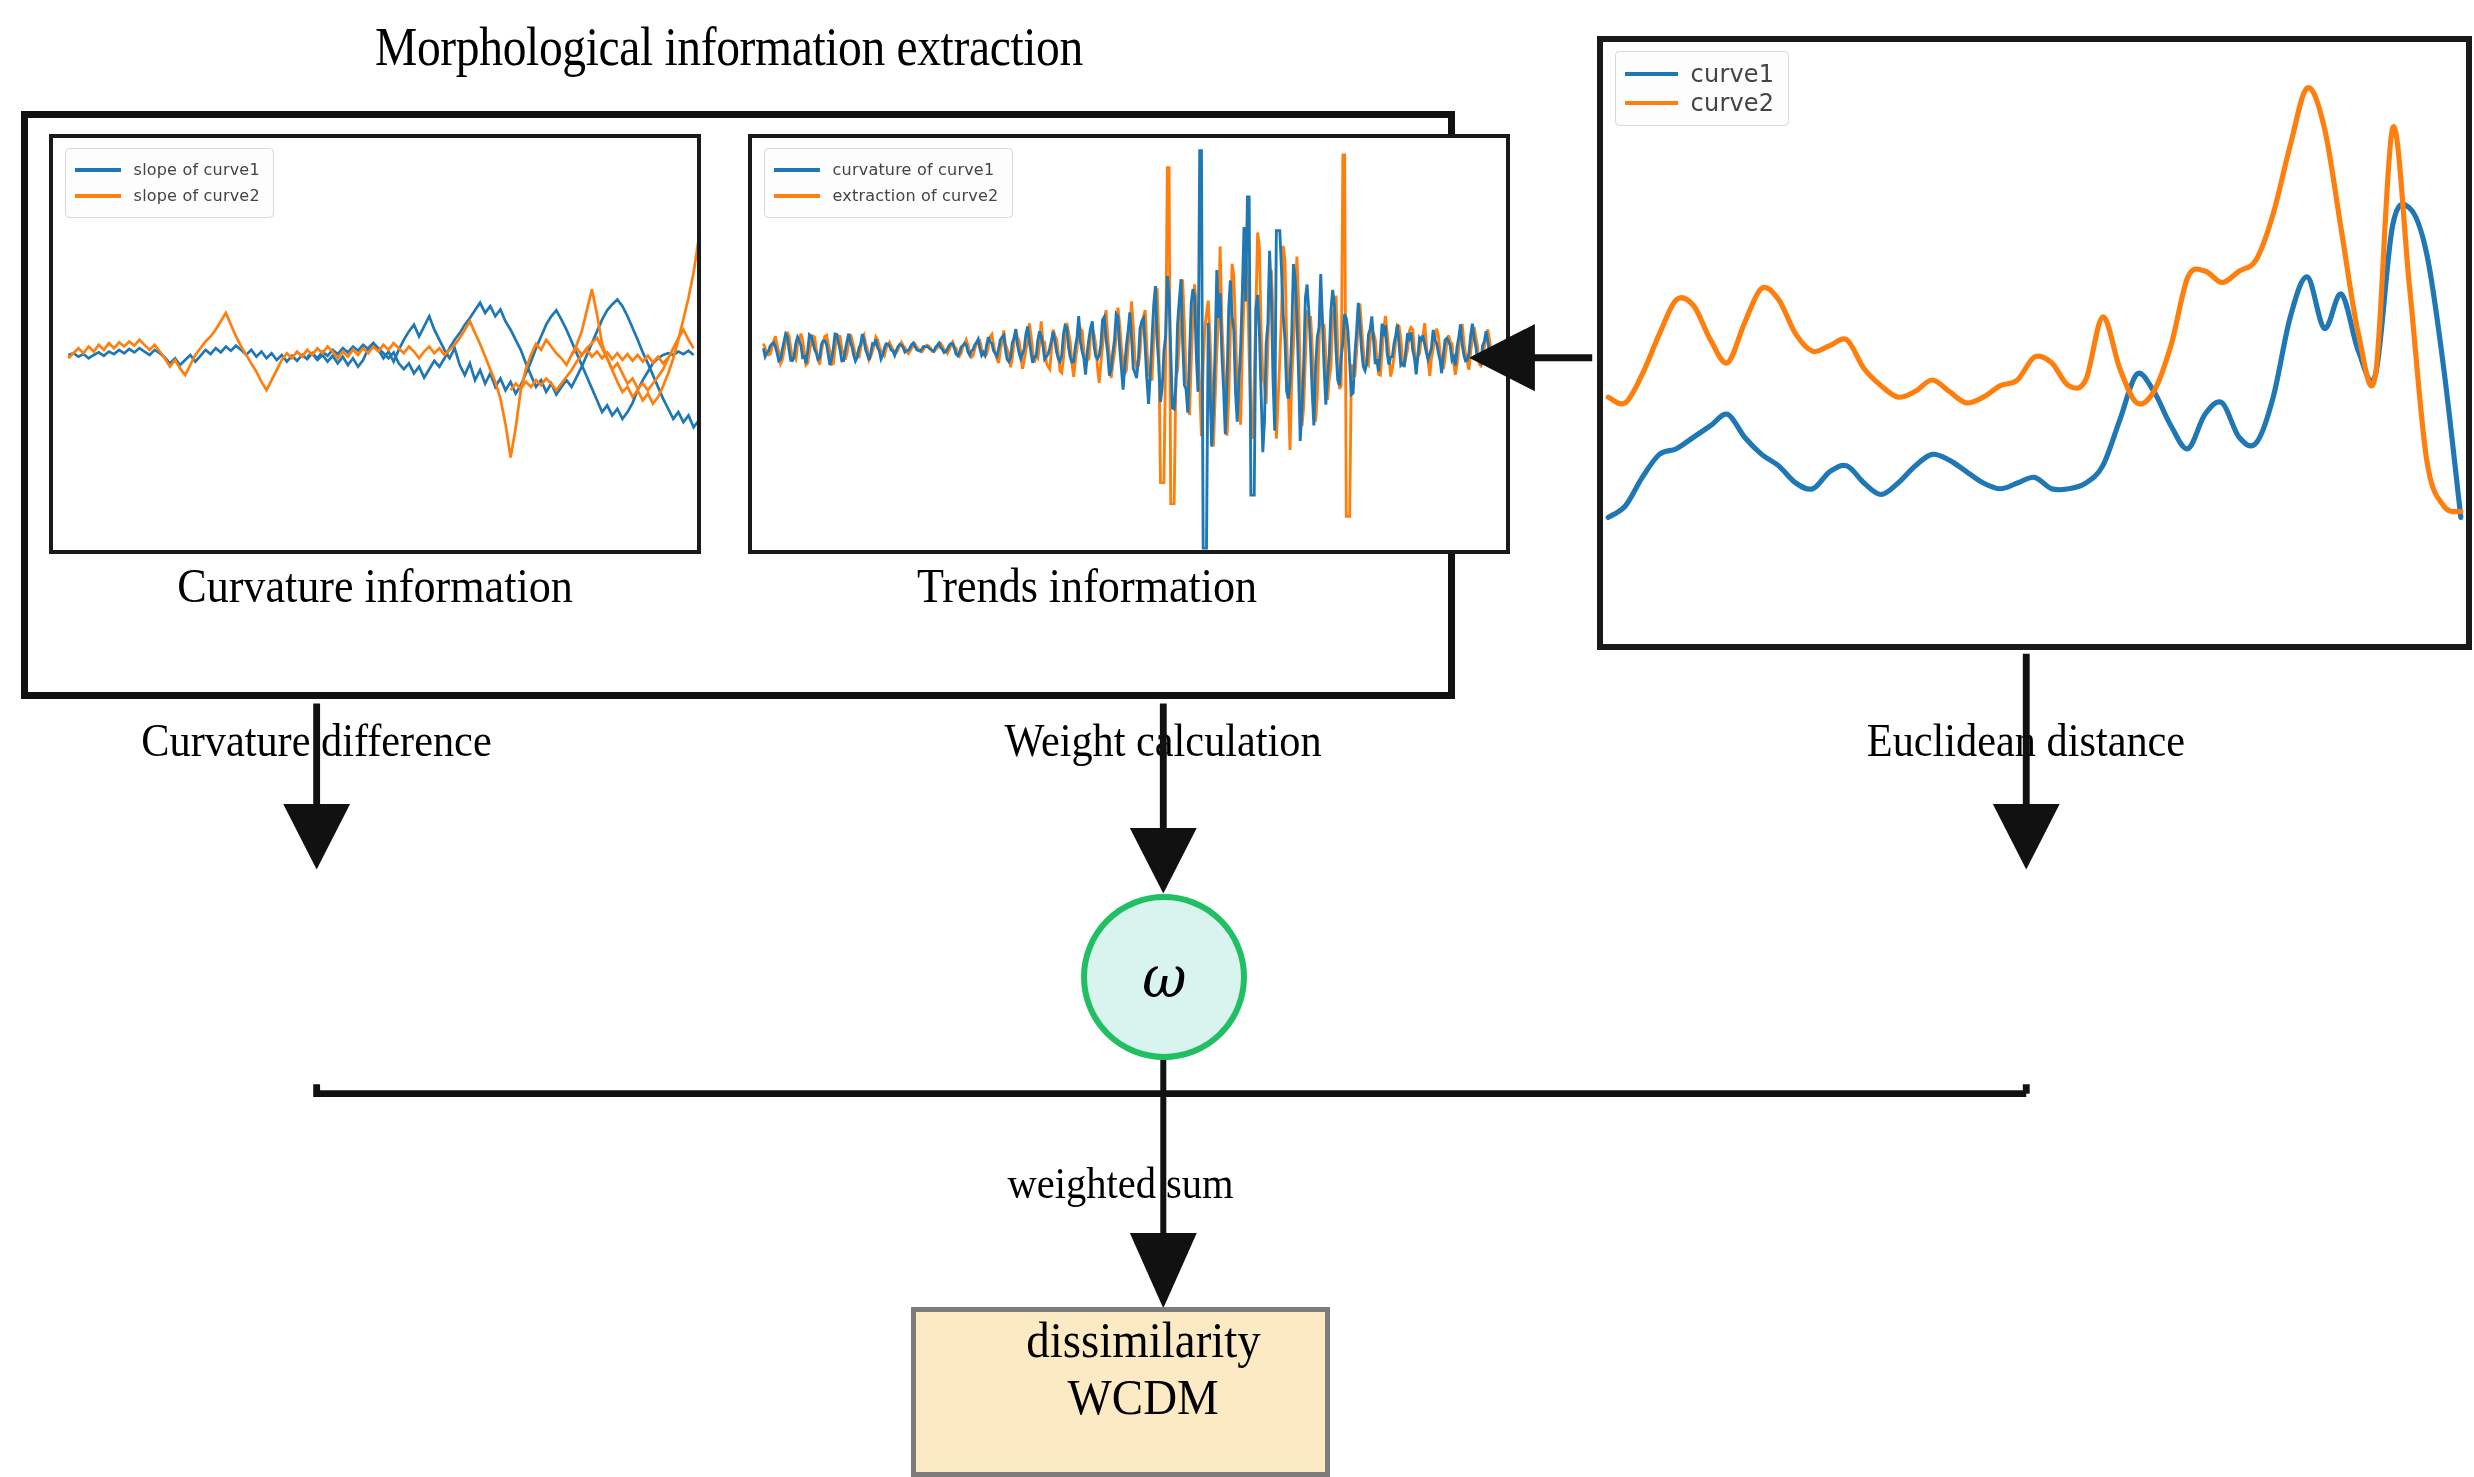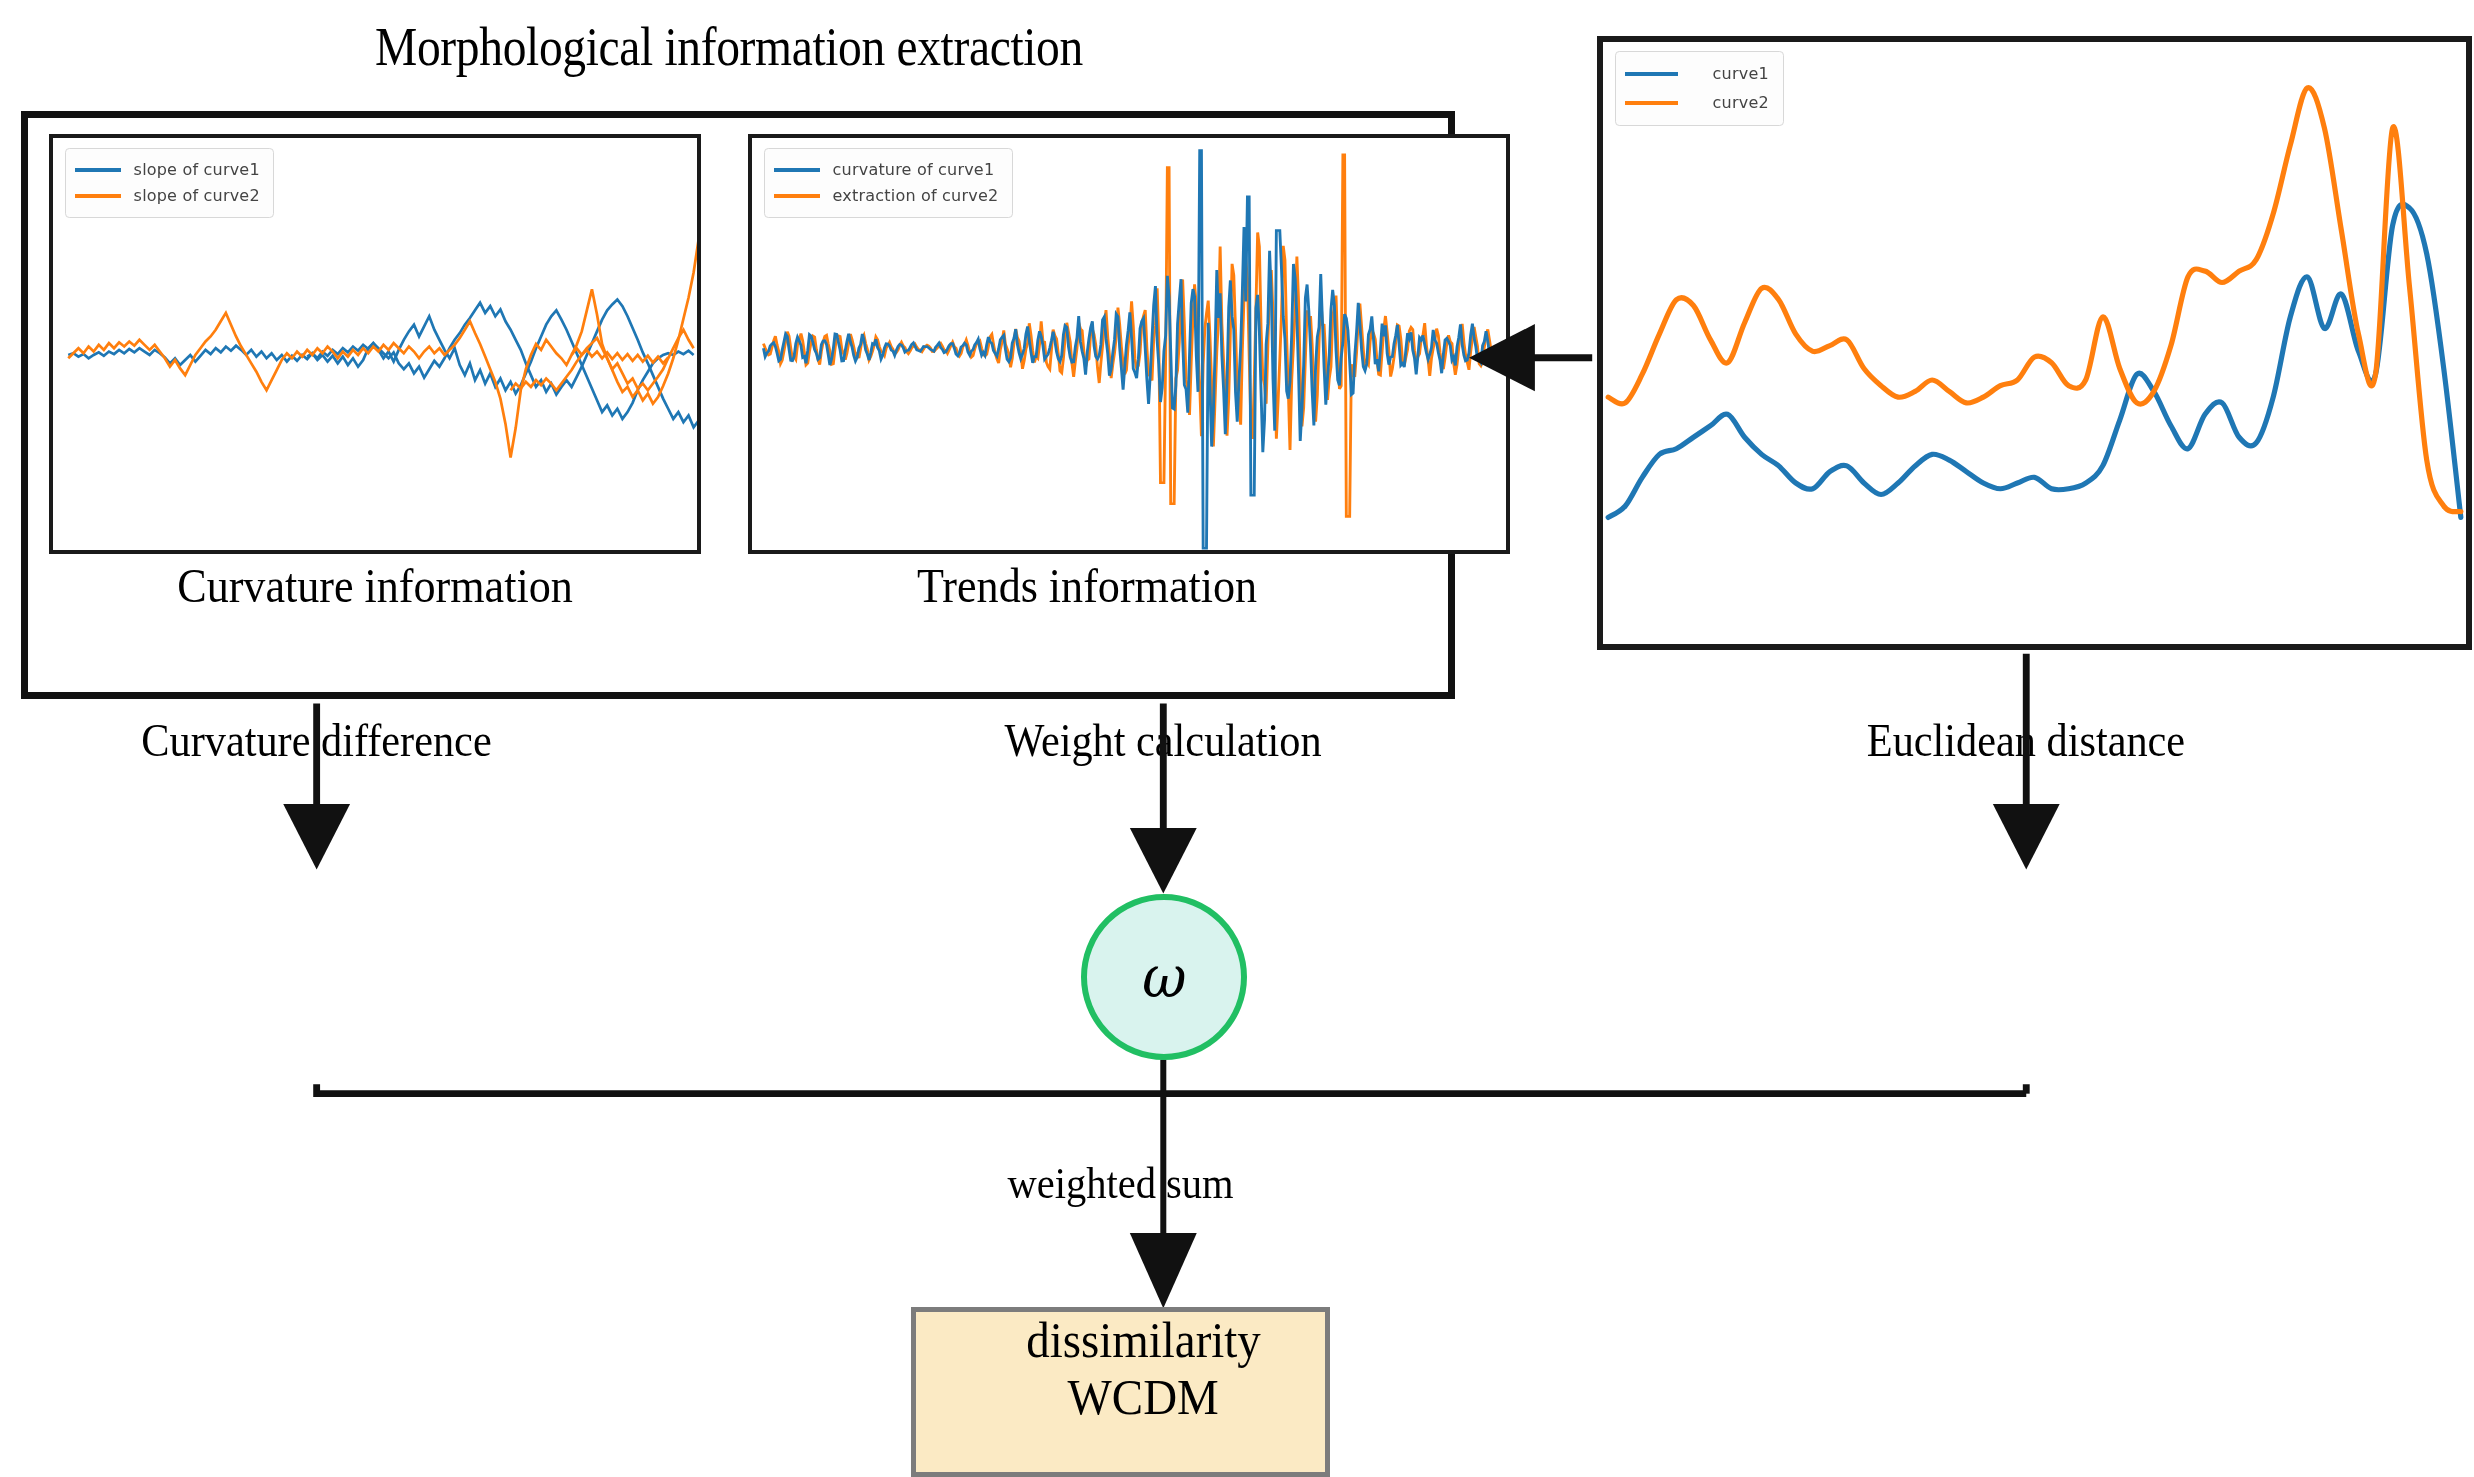--- a/index.html
+++ b/index.html
@@ -48,21 +48,21 @@
     font-family:"DejaVu Sans","Liberation Sans",sans-serif;
     box-shadow:0 0 0 0 rgba(0,0,0,0);
   }
   .legend .row{display:flex;align-items:center;height:26px;}
   .legend .swatch{width:46px;height:0;border-top:4.3px solid #1f77b4;margin-right:13px;}
   .legend .row.s2 .swatch{border-top-color:#ff7f0e;}
   .legend .lbl{font-size:16px;color:#444;white-space:nowrap;letter-spacing:0.2px;}
   #legend-slope{left:12px;top:10.3px;}
   #legend-curv{left:12px;top:10.3px;}
   #legend-raw{left:12px;top:8.6px;}
-  #legend-raw .lbl{font-size:16px;margin-left:22px;}
+  #legend-raw .lbl{font-size:24px;}
   #legend-raw .swatch{width:53px;}
   #legend-raw .row{height:29px;}
 
   
   .node-circle{
     position:absolute;border-radius:50%;display:flex;align-items:center;
     justify-content:center;box-sizing:border-box;
   }
   .node-circle .nlabel{
     font-size:53px;font-family:"Liberation Serif","DejaVu Serif",serif;

